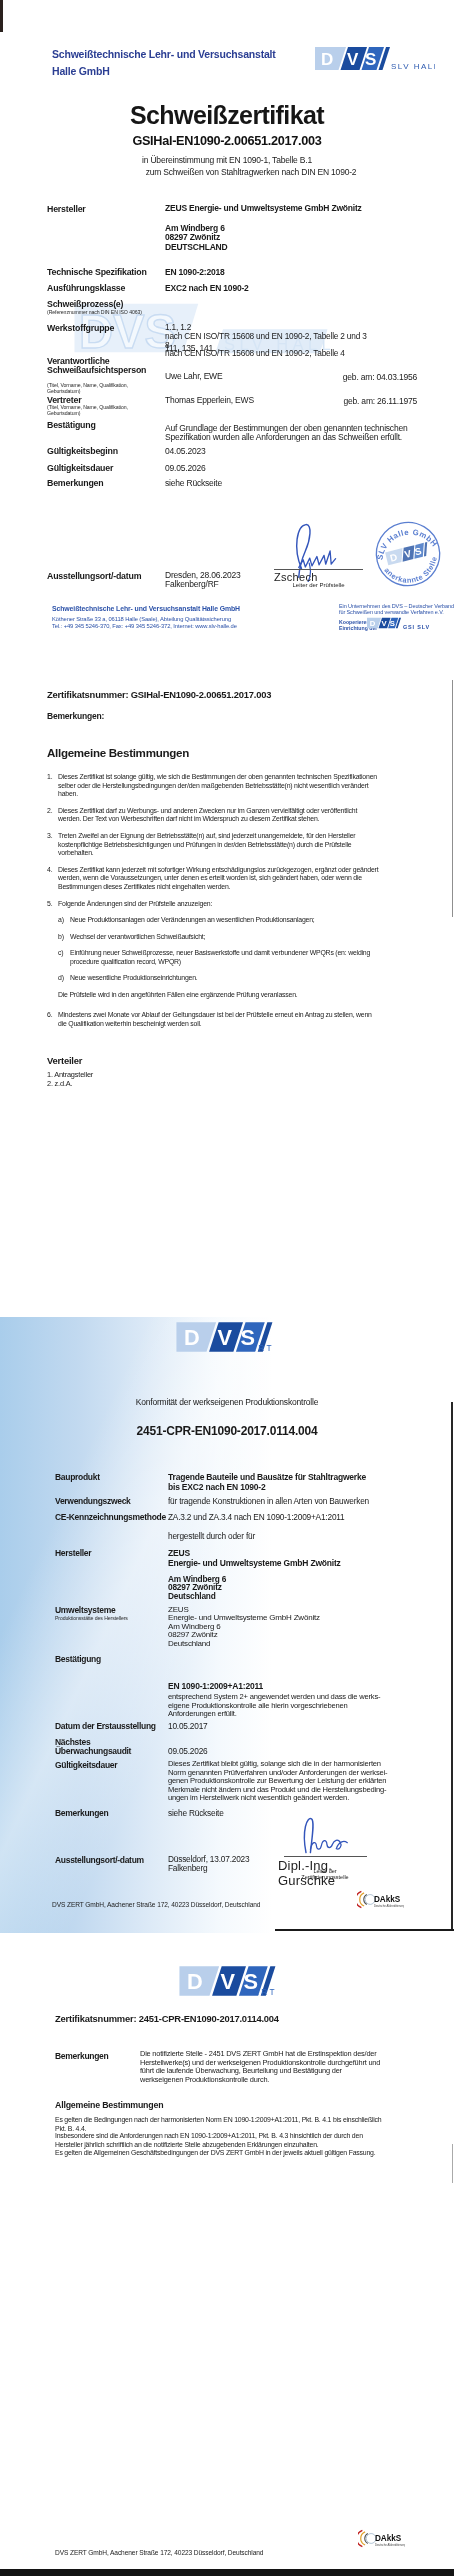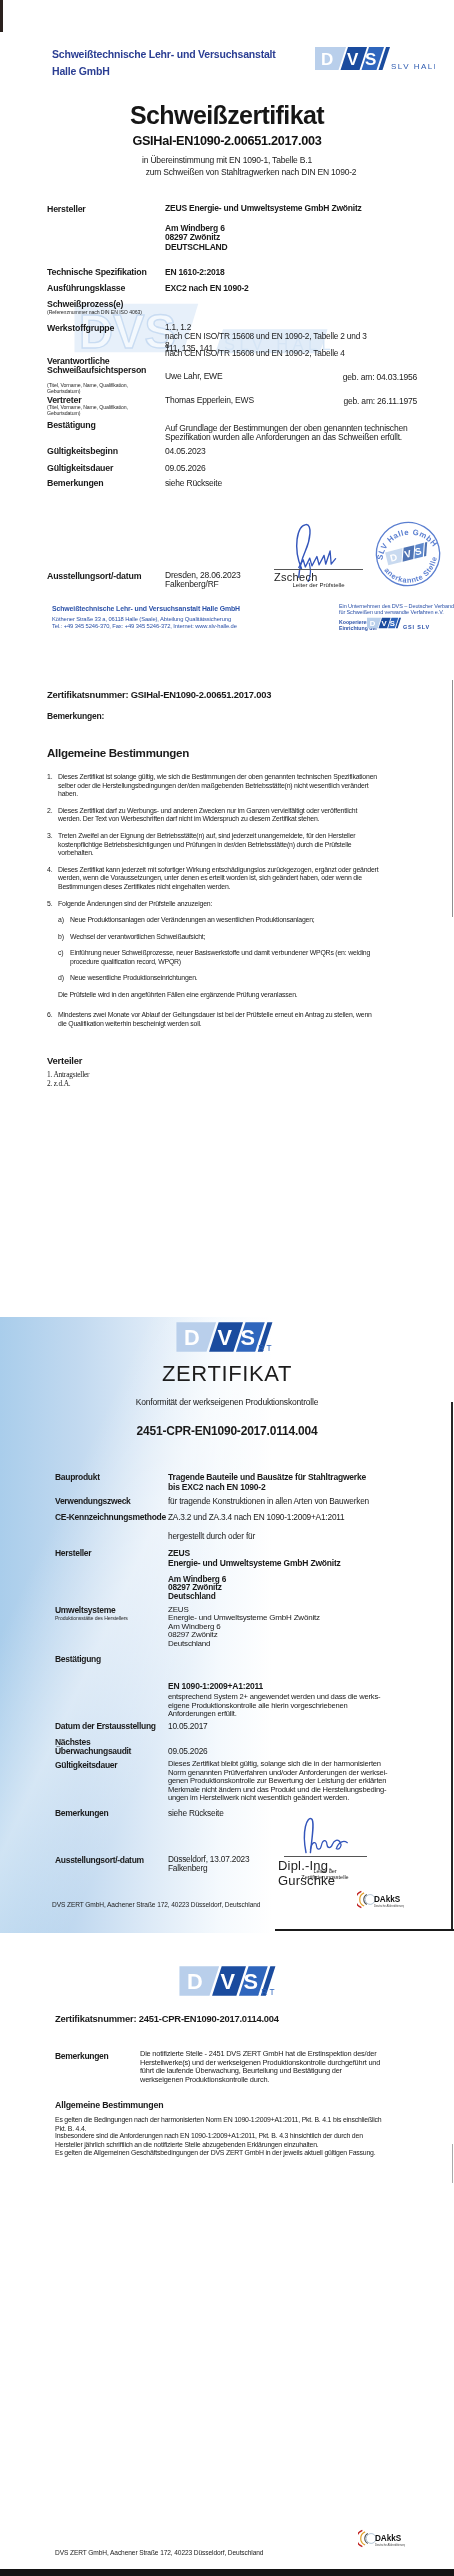--- a/index.html
+++ b/index.html
@@ -31,21 +31,21 @@
   .p2certno { font-size:9.4px; font-weight:bold; letter-spacing:-0.2px; }
   .p2h { font-size:8.5px; font-weight:bold; letter-spacing:-0.2px; }
   .p2txt { font-size:7.4px; letter-spacing:-0.2px; line-height:9.4px; }
   .allgh { font-size:11.6px; font-weight:bold; letter-spacing:-0.3px; }
   .list { font-size:6.9px; letter-spacing:-0.2px; line-height:8.5px; }
   .item { display:flex; margin-bottom:8.3px; }
   .inum { width:11px; flex:0 0 11px; }
   .subitem { display:flex; margin-bottom:8px; margin-left:11px; }
   .ilet { width:12px; flex:0 0 12px; }
   .vh { font-size:9.4px; font-weight:bold; letter-spacing:-0.2px; }
-  .vtx { font-size:7.4px; letter-spacing:-0.2px; line-height:9px;font-family:Liberation Serif, serif; }
+  .vtx { font-size:7.4px; letter-spacing:-0.2px; line-height:9px; }
   
   .page3bg { background:linear-gradient(to right,#a9cdeb 0%,#c3daf0 18%,#ddeaf7 33%,#f4f9fd 48%,#ffffff 60%); }
   .ztitle { font-size:22px; font-weight:500; letter-spacing:0.6px; color:#1d1d1d; }
   .zsub { font-size:8.5px; letter-spacing:-0.2px; }
   .zcert { font-size:12px; font-weight:bold; letter-spacing:-0.2px; }
   .zintro { font-size:7.3px; letter-spacing:-0.2px; line-height:8.8px; }
   .lbl3 { font-weight:bold; font-size:8.5px; letter-spacing:-0.3px; line-height:9px; }
   .val3 { font-size:8.3px; letter-spacing:-0.2px; line-height:9.4px; }
   .val3b { font-size:8.5px; font-weight:bold; letter-spacing:-0.2px; line-height:10px; }
   .para3 { font-size:7.6px; letter-spacing:-0.2px; line-height:8.5px; }
@@ -100,21 +100,21 @@
     <div class="abs ctr subt" style="top:155px;">in Übereinstimmung mit EN 1090-1, Tabelle B.1</div>
     <div class="abs ctr subt" style="top:167px;padding-left:24px;">zum Schweißen von Stahltragwerken nach DIN EN 1090-2</div>
 
     <div class="abs lbl" style="left:47px;top:205px;">Hersteller</div>
     <div class="abs val b" style="left:165px;top:204px;">ZEUS Energie- und Umweltsysteme GmbH Zwönitz</div>
     <div class="abs val b pre" style="left:165px;top:224px;">Am Windberg 6
 08297 Zwönitz
 DEUTSCHLAND</div>
 
     <div class="abs lbl" style="left:47px;top:268px;">Technische Spezifikation</div>
-    <div class="abs val b" style="left:165px;top:268px;">EN 1610-2:2018</div>
+    <div class="abs val b" style="left:165px;top:268px;">EN 1090-2:2018</div>
 
     <div class="abs lbl" style="left:47px;top:284px;">Ausführungsklasse</div>
     <div class="abs val b" style="left:165px;top:284px;">EXC2 nach EN 1090-2</div>
 
     <div class="abs lbl" style="left:47px;top:300px;">Schweißprozess(e)</div>
     <div class="abs sublbl" style="left:47px;top:310px;">(Referenznummer nach DIN EN ISO 4063)</div>
     <div class="abs val" style="left:165px;top:300px;margin-top:44px;">111, 135, 141</div>
 
     <div class="abs lbl" style="left:47px;top:324px;">Werkstoffgruppe</div>
     <div class="abs val2 pre" style="left:165px;top:323px;">1.1, 1.2
@@ -257,21 +257,20 @@
   </section>
 
   <section class="abs page3bg" style="left:0;top:1317px;width:454px;height:616px;">
     <div class="abs" style="left:0;top:0;width:454px;height:616px;background:linear-gradient(115deg, rgba(255,255,255,0) 20%, rgba(255,255,255,0.45) 34%, rgba(255,255,255,0) 48%);"></div>
 
     <svg class="abs" style="left:172px;top:4.4px;" width="117" height="32" viewBox="0 0 212 58">
       <use href="#dvsmark" transform="translate(8,0) scale(1.16)"></use>
       <text x="128" y="55" font-size="15" letter-spacing="4.5" fill="#2f66bd">ZERT</text>
     </svg>
 
-    <div class="abs ctr ztitle" style="top:44px;">ZERTIFIKAT</div>
     <div class="abs ctr zsub" style="top:80px;">Konformität der werkseigenen Produktionskontrolle</div>
     <div class="abs ctr zcert" style="top:95px;margin-top:12px;">2451-CPR-EN1090-2017.0114.004</div>
 
     <div class="abs lbl3" style="left:55px;top:156px;">Bauprodukt</div>
     <div class="abs val3b pre" style="left:168px;top:155px;">Tragende Bauteile und Bausätze für Stahltragwerke
 bis EXC2 nach EN 1090-2</div>
 
     <div class="abs lbl3" style="left:55px;top:180px;">Verwendungszweck</div>
     <div class="abs val3" style="left:168px;top:180px;">für tragende Konstruktionen in allen Arten von Bauwerken</div>
 

